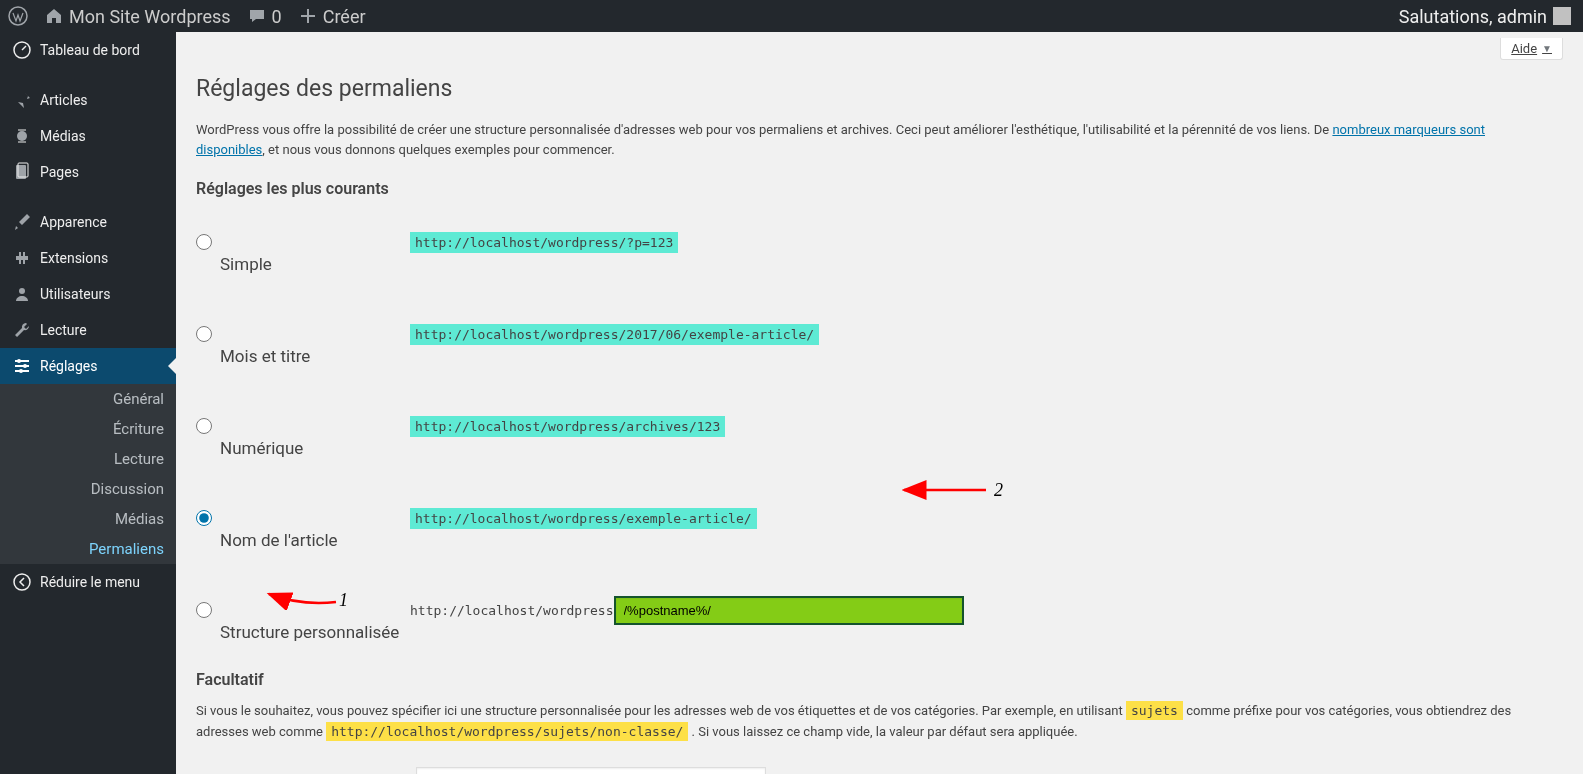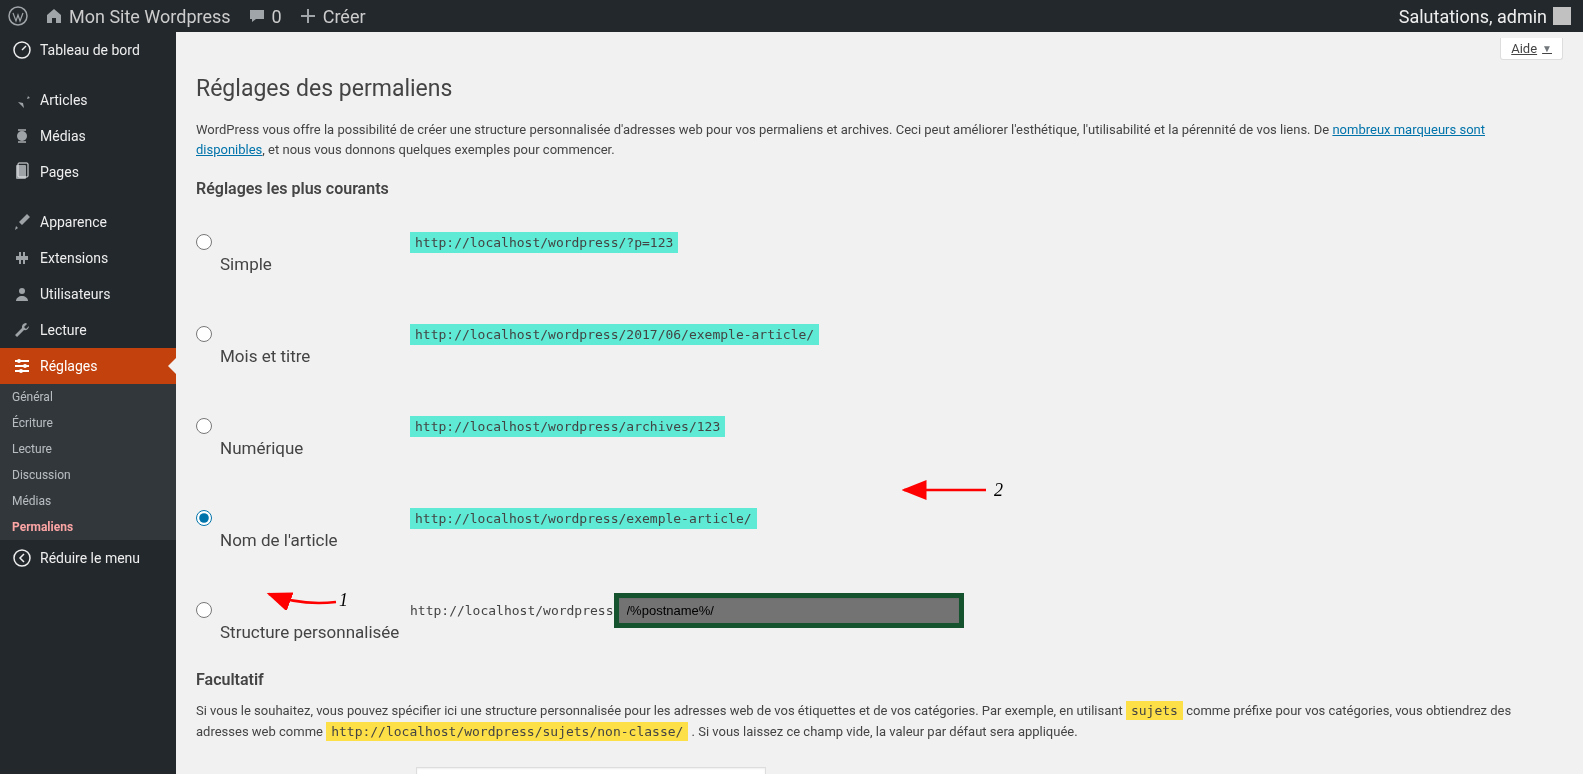--- a/index.html
+++ b/index.html
@@ -43,39 +43,40 @@
 .menu-item {
   display: flex;
   align-items: center;
   padding: 8px 8px 8px 12px;
   color: #eee;
   font-size: 14px;
   cursor: pointer;
   position: relative;
 }
 .menu-item svg { width: 20px; height: 20px; fill: rgba(240,245,250,0.6); margin-right: 8px; flex-shrink: 0; }
-.menu-item.current { background: #c2410c; color: #fff; }
+.menu-item.current { background: #0c4a6e; color: #fff; }
 .menu-item.current svg { fill: #fff; }
 .menu-item.current::after {
   content:'';
   position:absolute;
   right:0; top:50%;
   transform: translateY(-50%);
   border: 8px solid transparent;
   border-right-color: #f1f1f1;
 }
 .menu-sep { height: 14px; }
 .submenu { background: #32373c; }
 .submenu .sub-item {
   padding: 6px 12px;
   color: rgba(240,245,250,0.7);
-  font-size: 12px;
+  font-size: 15px;
   cursor: pointer;
-}
-.submenu .sub-item.current { color: #fca5a5; font-weight: 700; }
+  text-align: right;
+}
+.submenu .sub-item.current { color: #7dd3fc; font-weight: 400; }
 #content {
   flex: 1;
   padding: 10px 20px 40px 20px;
   position: relative;
   background: #f1f1f1;
 }
 #help-tab {
   position: absolute;
   right: 20px; top: 6px;
   background: #fff;
@@ -104,22 +105,22 @@
 .options-row .label-cell { width: 190px; font-weight: 400; font-size: 17px; margin-top: 44px; }
 .options-row .example-cell code {
   background: #5eead4;
   font-family: Consolas, Monaco, monospace;
   font-size: 13px;
   padding: 3px 5px;
 }
 .options-row .inputwrap { display: flex; align-items: center; }
 .options-row .inputwrap code { margin-right: 0; }
 .options-row input[type=text] {
-  background: #737373;
-  border: 5px solid #14532d;
+  background: #84cc16;
+  border: 2px solid #14532d;
   box-shadow: inset 0 1px 2px rgba(0,0,0,.07);
   padding: 5px 8px;
   font-size: 13px;
   width: 350px;
 }
 .p-optional { font-size: 13px; line-height: 1.6; max-width: 1340px; margin-bottom: 24px; }
 .p-optional code {
   background: #fde047; font-family: Consolas, Monaco, monospace; padding: 2px 5px; font-size: 13px;
 }
 .form-row { display: flex; align-items: center; margin-bottom: 28px; }

